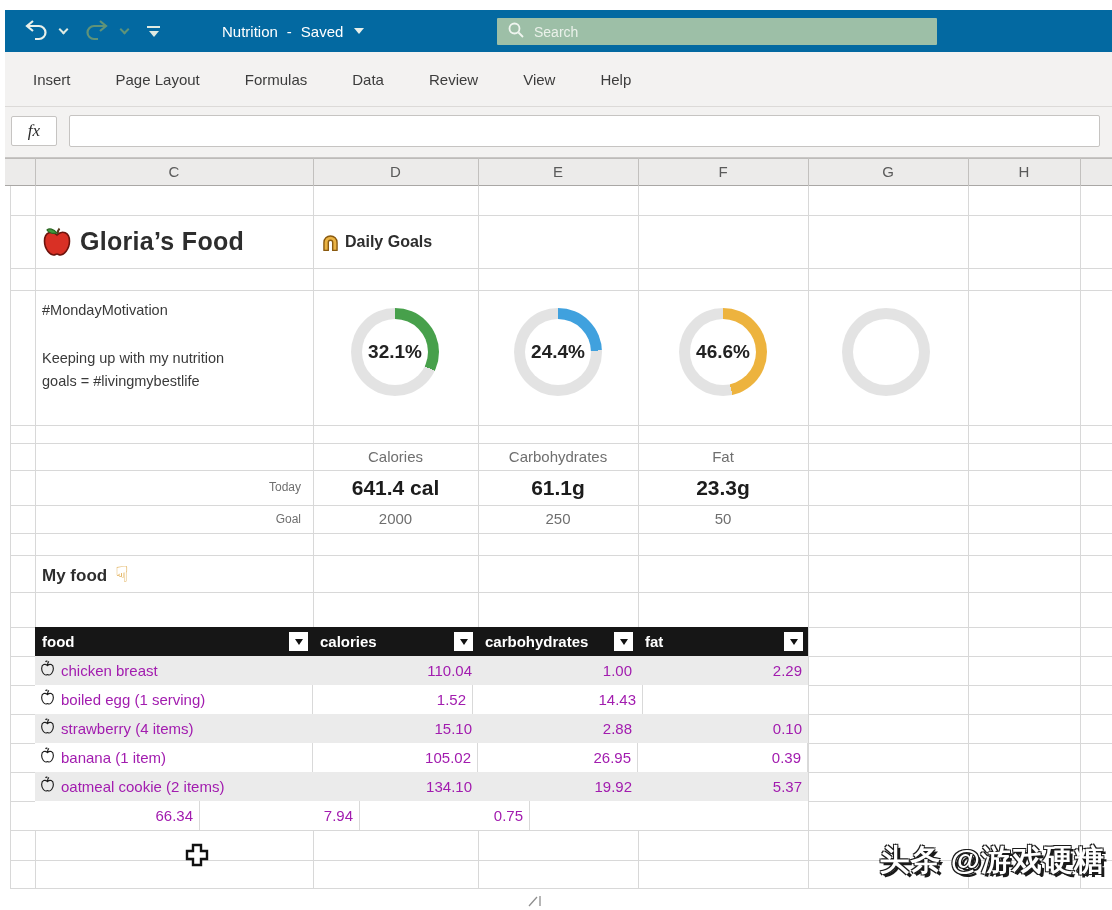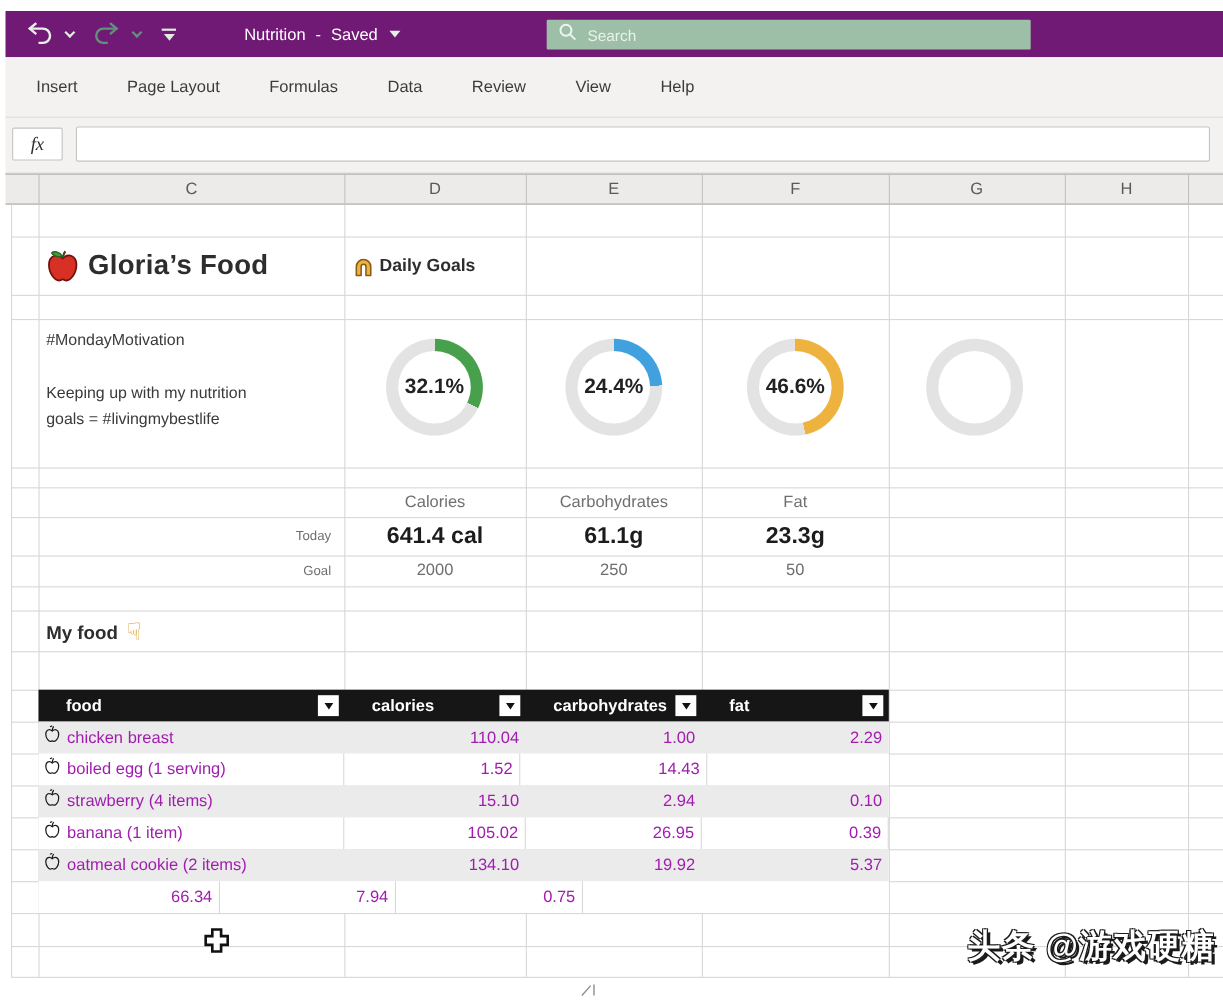--- a/index.html
+++ b/index.html
@@ -1,20 +1,20 @@
 <!DOCTYPE html>
 <html><head>
 <meta charset="utf-8">
 <style>
   * { margin:0; padding:0; box-sizing:border-box; }
   body { background:#fff; font-family:"Liberation Sans", sans-serif; }
   .canvas { position:relative; width:1112px; height:910px; background:#ffffff; overflow:hidden; }
 
   
-  .titlebar { position:absolute; left:5px; top:10px; width:1107px; height:42px; background:#701a75; display:flex; align-items:center; }
+  .titlebar { position:absolute; left:5px; top:10px; width:1107px; height:42px; background:#0369a1; display:flex; align-items:center; }
   .qat { position:absolute; left:18px; top:0; height:42px; display:flex; align-items:center; gap:11px; }
   .chev { width:7px; height:7px; border-right:2px solid #dfeae2; border-bottom:2px solid #dfeae2; transform:rotate(45deg); margin-top:-4px; }
   .chev.dim { border-color:#5f9379; }
   .collapse-icon { display:flex; flex-direction:column; align-items:center; gap:3px; margin-left:8px; }
   .collapse-icon .bar { width:13px; height:2px; background:#dfeae2; }
   .collapse-icon .tri { width:0; height:0; border-left:5px solid transparent; border-right:5px solid transparent; border-top:6px solid #dfeae2; }
   .doc-title { position:absolute; left:217px; top:0; height:42px; display:flex; align-items:center; gap:9px; color:#fff; font-size:15px; }
   .doc-title .tri-down { width:0; height:0; border-left:5px solid transparent; border-right:5px solid transparent; border-top:6px solid #e8efe9; margin-left:2px; }
   .searchbox { position:absolute; left:492px; top:8px; width:440px; height:27px; background:#9dbfa7; border-radius:1px; display:flex; align-items:center; padding-left:10px; gap:9px; }
   .searchbox input { background:transparent; border:none; outline:none; color:#f2f6f2; font-size:14px; width:360px; font-family:"Liberation Sans", sans-serif; }
@@ -57,21 +57,21 @@
   .goal-label { top:505px; height:28px; line-height:28px; }
   .today-val { position:absolute; top:470px; height:35px; line-height:35px; text-align:center; font-size:21px; font-weight:bold; color:#1c1c1c; }
   .goal-val { position:absolute; top:505px; height:28px; line-height:28px; text-align:center; font-size:15px; color:#6f6f6f; }
 
   .my-food { position:absolute; left:42px; top:561px; height:26px; line-height:26px; font-size:17px; font-weight:bold; color:#2d2d2d; }
   .hand-down { font-size:22px; color:#d99a2b; font-weight:normal; margin-left:8px; position:relative; top:1px; }
 
   
   .food-table { position:absolute; left:35px; top:627px; width:773px; z-index:3; }
   .t-header { display:flex; height:29px; background:#161616; }
-  .t-hcell { position:relative; color:#fff; font-weight:bold; font-size:15px; line-height:29px; padding-left:25px; }
+  .t-hcell { position:relative; color:#fff; font-weight:bold; font-size:15px; line-height:29px; padding-left:7px; }
   .filter-btn { position:absolute; right:5px; top:5px; width:19px; height:19px; background:#fff; display:flex; align-items:center; justify-content:center; cursor:pointer; }
   .filter-btn .tri { width:0; height:0; border-left:4.5px solid transparent; border-right:4.5px solid transparent; border-top:6px solid #111; }
   .t-row { display:flex; height:29px; background:#fff; }
   .t-row:nth-child(odd) { background:#ebebeb; }
   .t-row:nth-child(even) .t-cell { border-right:1px solid #d9d9d9; }
   .t-cell { font-size:15px; color:#a21caf; line-height:29px; }
   .t-cell.food { display:flex; align-items:center; gap:6px; padding-left:5px; }
   .t-cell.num { text-align:right; padding-right:6px; }
   .w-food { width:278px; } .w-cal { width:165px; } .w-carb { width:160px; } .w-fat { width:170px; }
 
@@ -285,21 +285,21 @@
             <div class="t-cell num w-fat">14.43</div>
           </div>
           <div class="t-row">
             <div class="t-cell food w-food">
               <span><svg width="15" height="16" viewBox="0 0 32 34">
                   <path d="M16 12 C 11 7, 3.5 9, 3.5 18 C 3.5 26.5, 9.5 32, 12.5 32 C 14.5 32, 14.5 31, 16 31 C 17.5 31, 17.5 32, 19.5 32 C 22.5 32, 28.5 26.5, 28.5 18 C 28.5 9, 21 7, 16 12 Z M16 11 C 16 8, 17 5, 19 3 M12 4 C 13 2, 15 2, 16 3" fill="none" stroke="#1c1c1c" stroke-width="2.4"></path>
                 </svg></span>
               <span>strawberry (4 items)</span>
             </div>
             <div class="t-cell num w-cal">15.10</div>
-            <div class="t-cell num w-carb">2.94</div>
+            <div class="t-cell num w-carb">2.88</div>
             <div class="t-cell num w-fat">0.10</div>
           </div>
           <div class="t-row">
             <div class="t-cell food w-food">
               <span><svg width="15" height="16" viewBox="0 0 32 34">
                   <path d="M16 12 C 11 7, 3.5 9, 3.5 18 C 3.5 26.5, 9.5 32, 12.5 32 C 14.5 32, 14.5 31, 16 31 C 17.5 31, 17.5 32, 19.5 32 C 22.5 32, 28.5 26.5, 28.5 18 C 28.5 9, 21 7, 16 12 Z M16 11 C 16 8, 17 5, 19 3 M12 4 C 13 2, 15 2, 16 3" fill="none" stroke="#1c1c1c" stroke-width="2.4"></path>
                 </svg></span>
               <span>banana (1 item)</span>
             </div>
             <div class="t-cell num w-cal">105.02</div>

